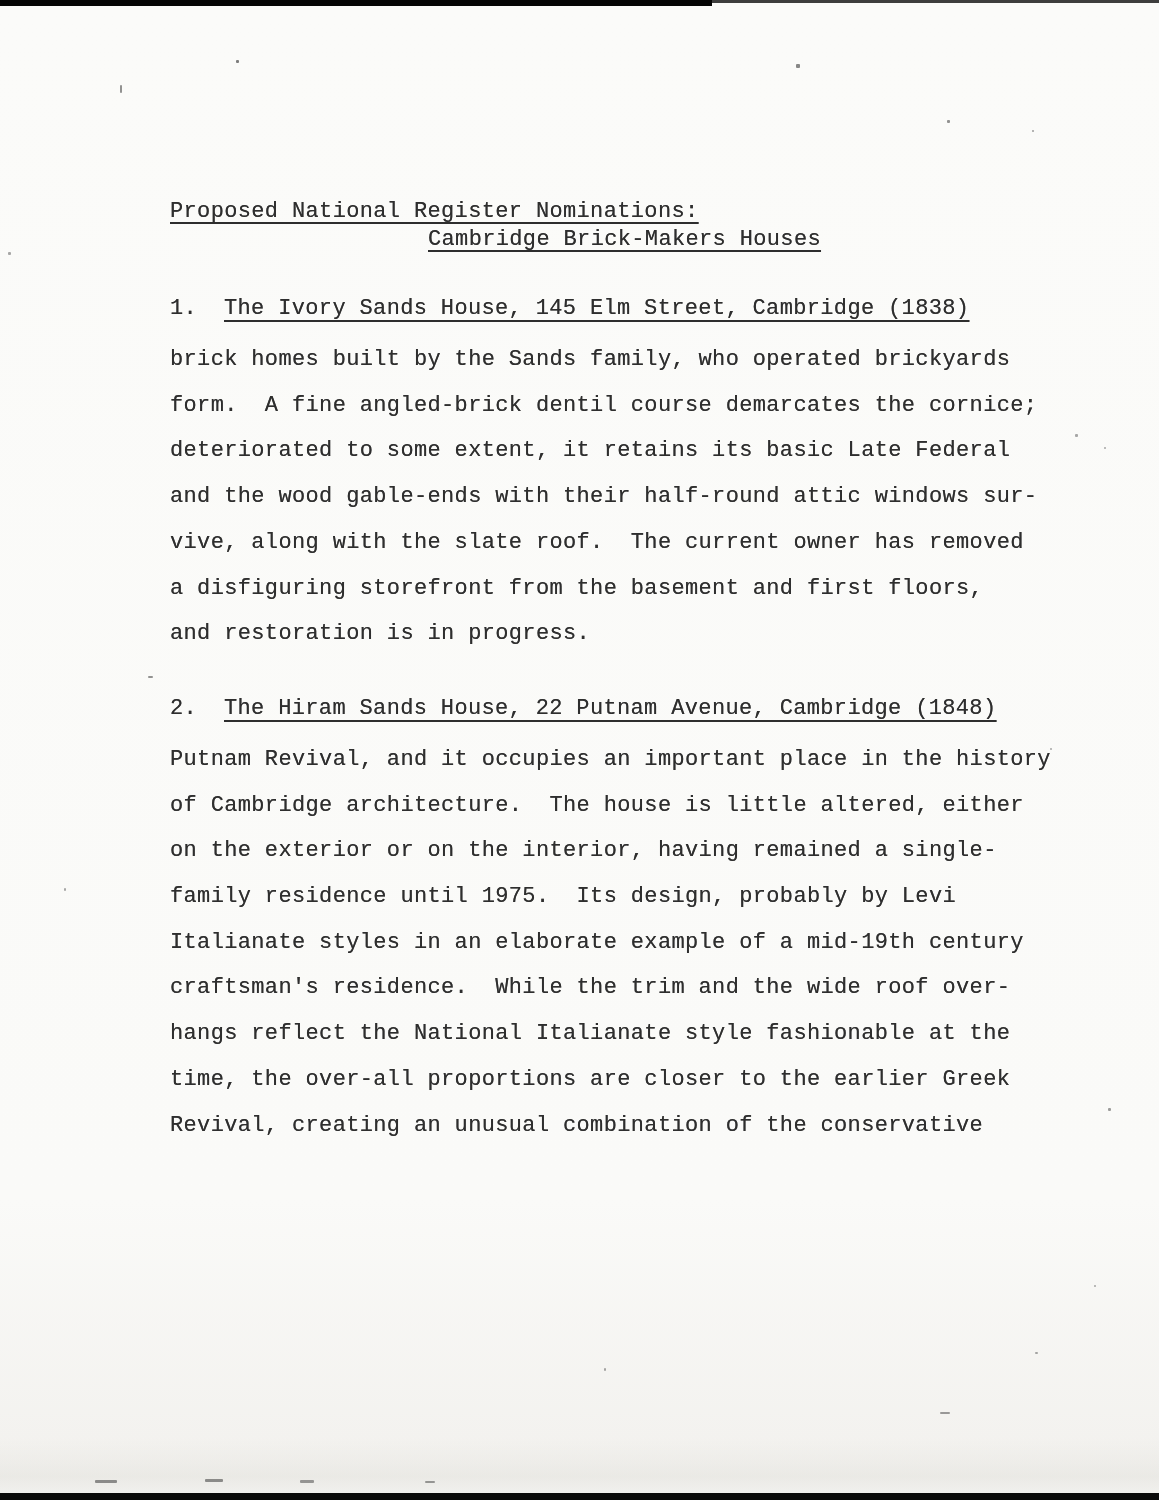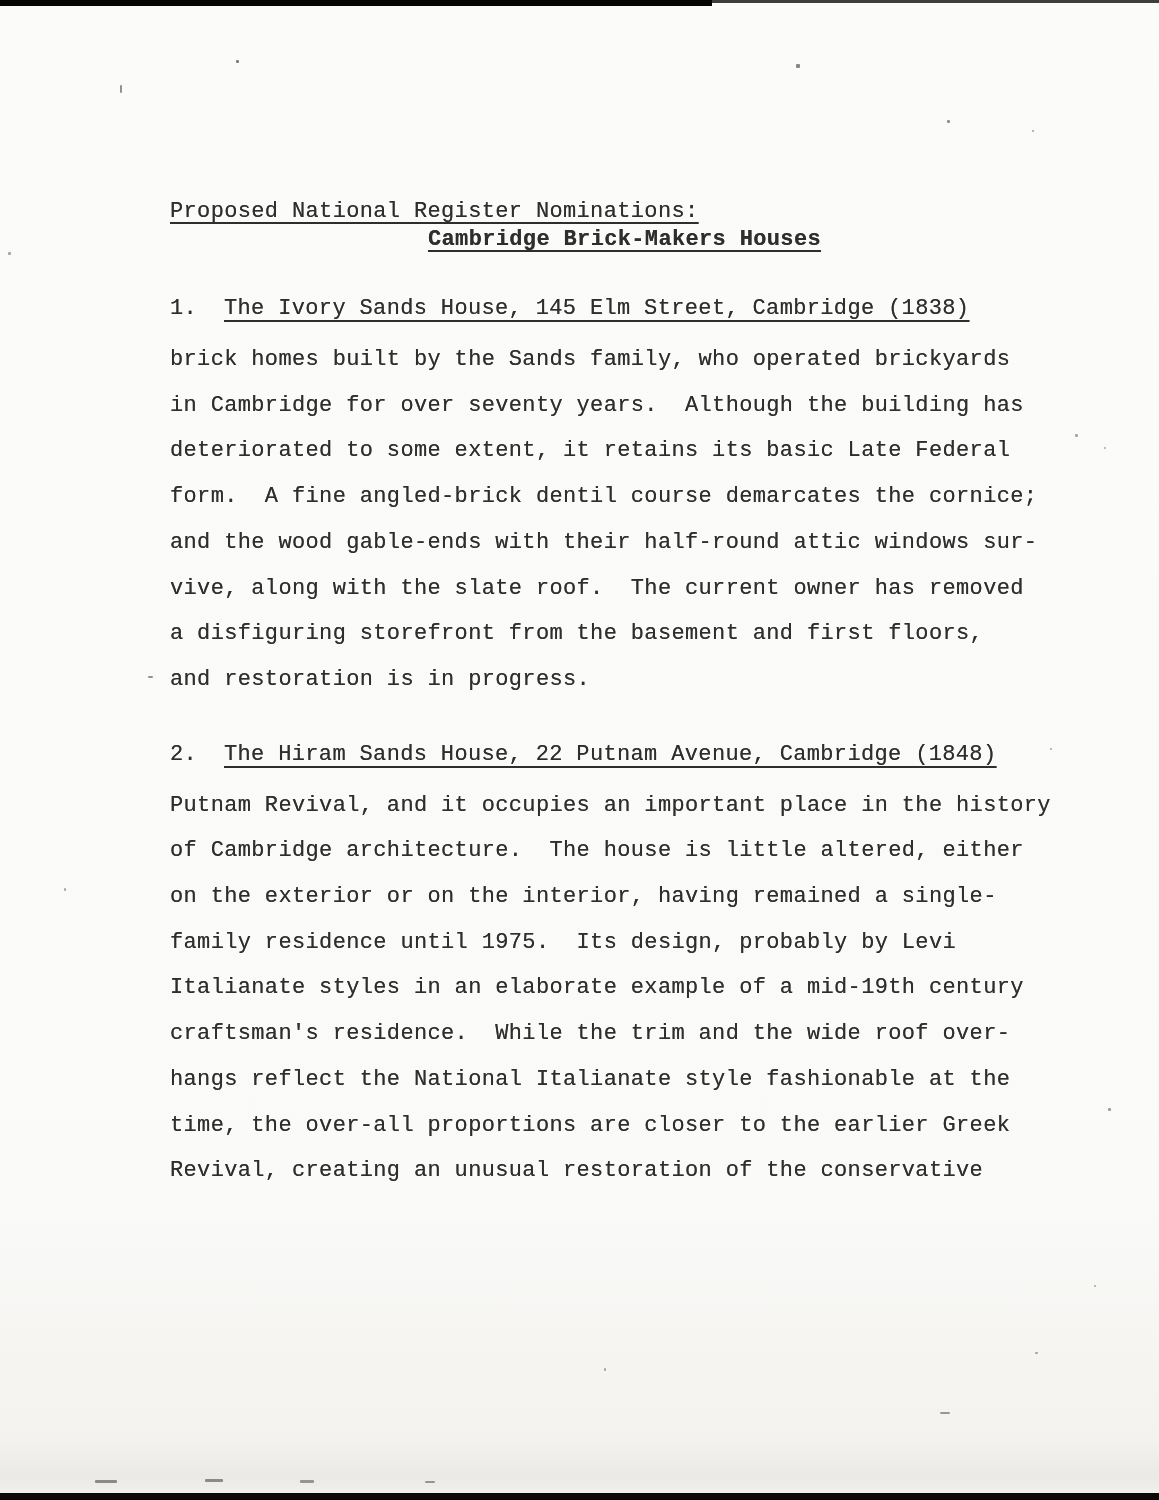--- a/index.html
+++ b/index.html
@@ -48,21 +48,20 @@
   }
   .title-line {
     line-height: 28px;
     white-space: pre;
     text-decoration: underline;
     text-decoration-thickness: 2px;
     text-underline-offset: 5px;
   }
   .title-line.second {
     margin-left: 258px;
-    font-weight: bold;
   }
   .section-heading {
     display: flex;
     line-height: 28px;
     white-space: pre;
   }
   .section-heading .num {
     width: 54px;
     flex: 0 0 54px;
   }
@@ -119,39 +118,38 @@
 
     <div class="title-line">Proposed National Register Nominations:</div>
     <div class="title-line second">Cambridge Brick-Makers Houses</div>
 
     <div class="section-heading heading-1">
       <span class="num">1.</span>
       <span class="heading-text">The Ivory Sands House, 145 Elm Street, Cambridge (1838)</span>
     </div>
     <div class="para">
       <div class="line">brick homes built by the Sands family, who operated brickyards</div>
-      <div class="line">in Cambridge for over seventy years.  Although the building has</div>
+      <div class="line">form.  A fine angled-brick dentil course demarcates the cornice;</div>
       <div class="line">deteriorated to some extent, it retains its basic Late Federal</div>
-      <div class="line">form.  A fine angled-brick dentil course demarcates the cornice;</div>
       <div class="line">and the wood gable-ends with their half-round attic windows sur-</div>
       <div class="line">vive, along with the slate roof.  The current owner has removed</div>
       <div class="line">a disfiguring storefront from the basement and first floors,</div>
       <div class="line">and restoration is in progress.</div>
     </div>
 
     <div class="section-heading heading-2">
       <span class="num">2.</span>
       <span class="heading-text">The Hiram Sands House, 22 Putnam Avenue, Cambridge (1848)</span>
     </div>
     <div class="para">
       <div class="line">Putnam Revival, and it occupies an important place in the history</div>
       <div class="line">of Cambridge architecture.  The house is little altered, either</div>
       <div class="line">on the exterior or on the interior, having remained a single-</div>
       <div class="line">family residence until 1975.  Its design, probably by Levi</div>
       <div class="line">Italianate styles in an elaborate example of a mid-19th century</div>
       <div class="line">craftsman's residence.  While the trim and the wide roof over-</div>
       <div class="line">hangs reflect the National Italianate style fashionable at the</div>
       <div class="line">time, the over-all proportions are closer to the earlier Greek</div>
-      <div class="line">Revival, creating an unusual restoration of the conservative</div>
+      <div class="line">Revival, creating an unusual combination of the conservative</div>
     </div>
 
   </div>
 </div>
 
 </body></html>

